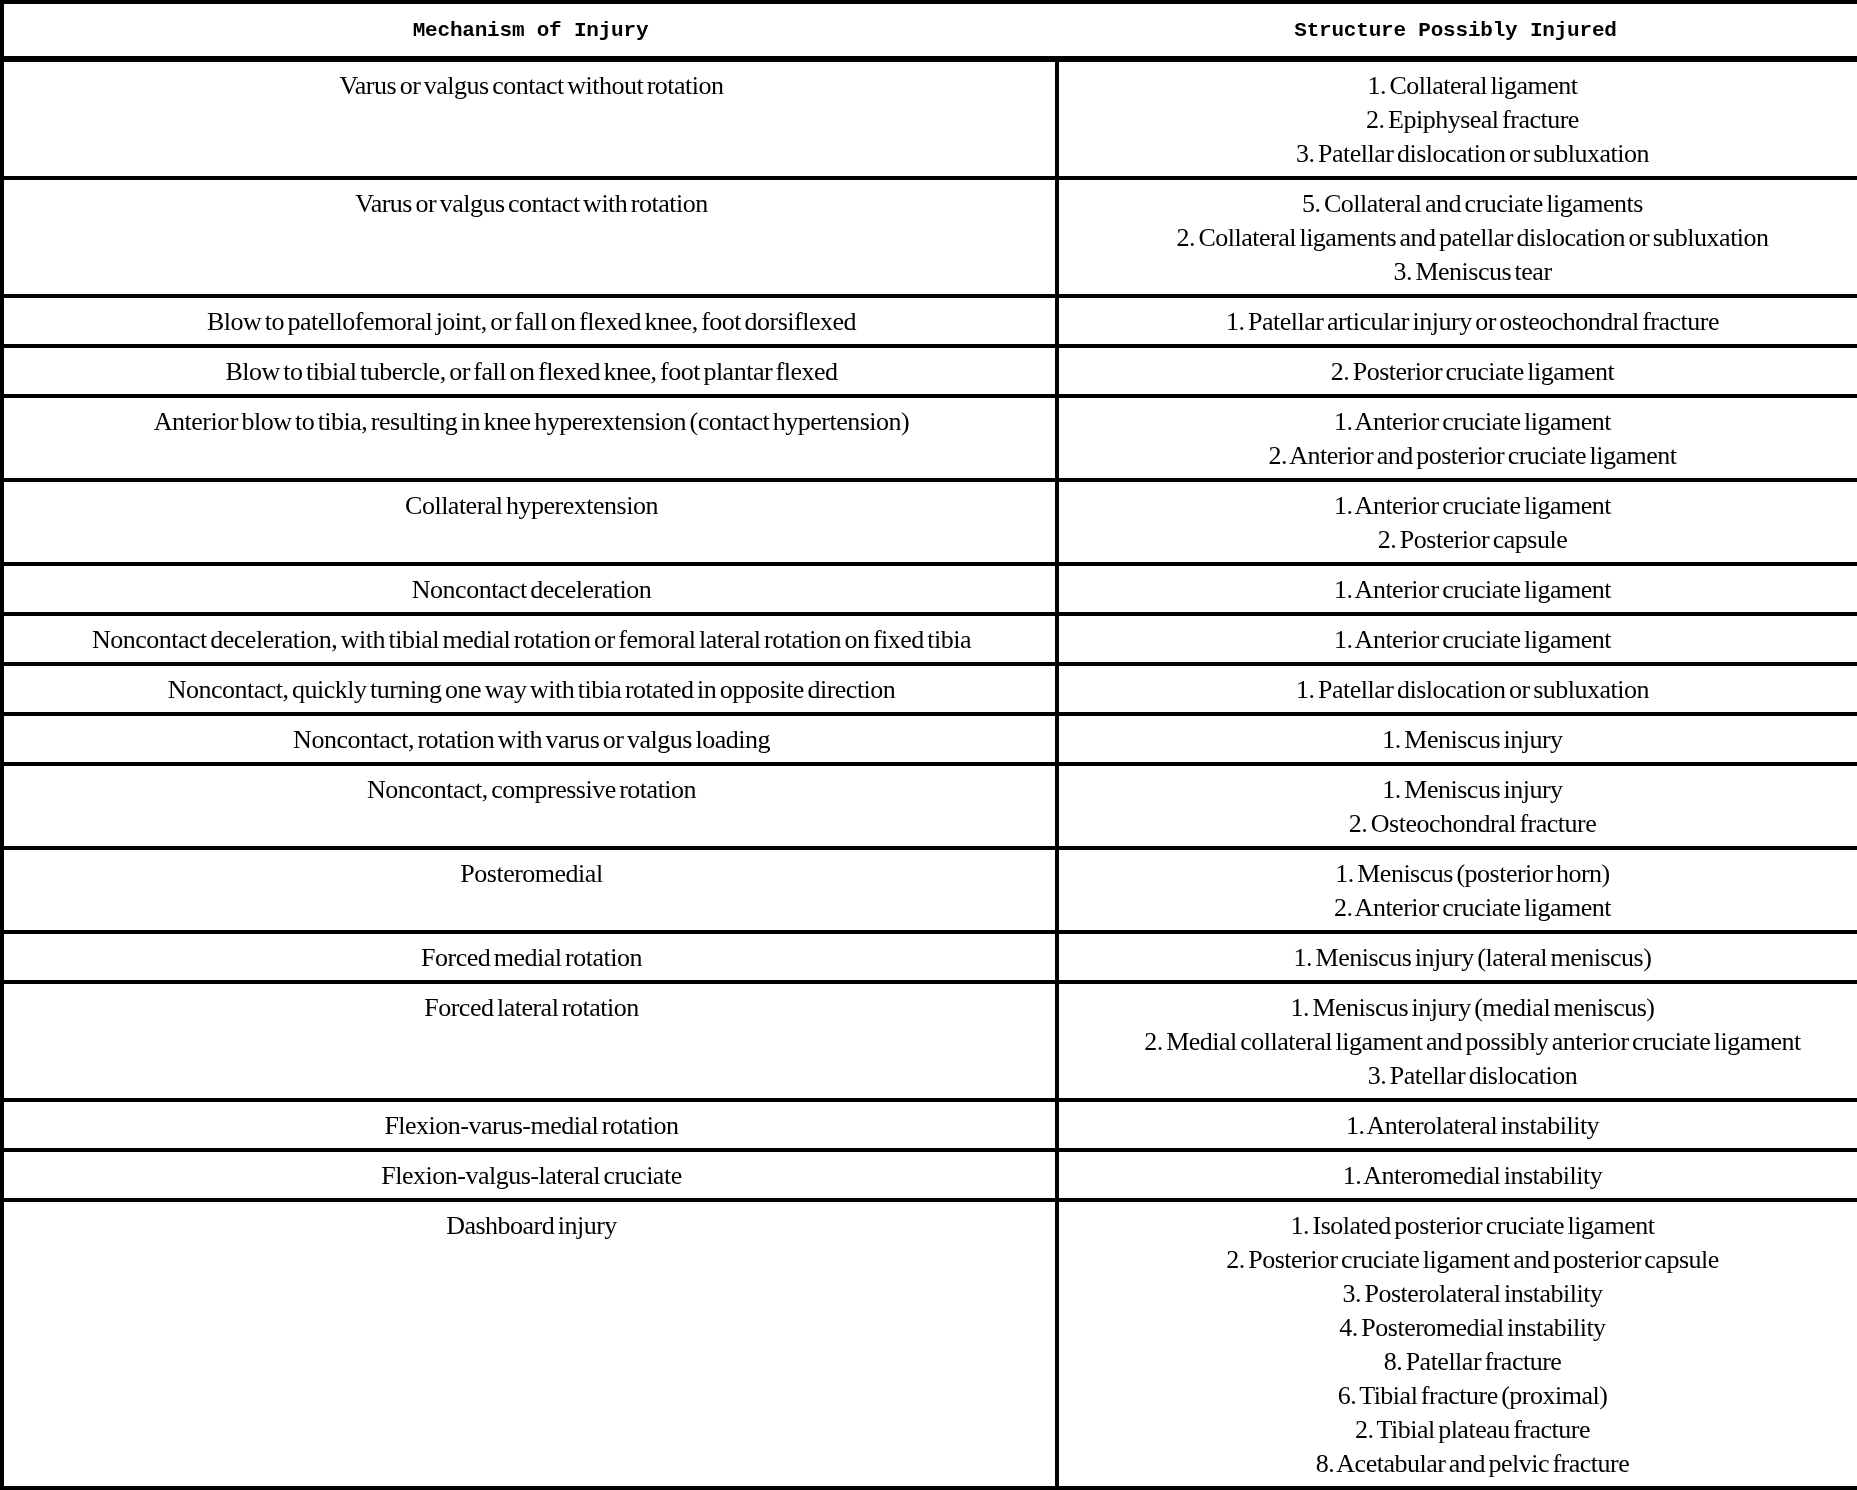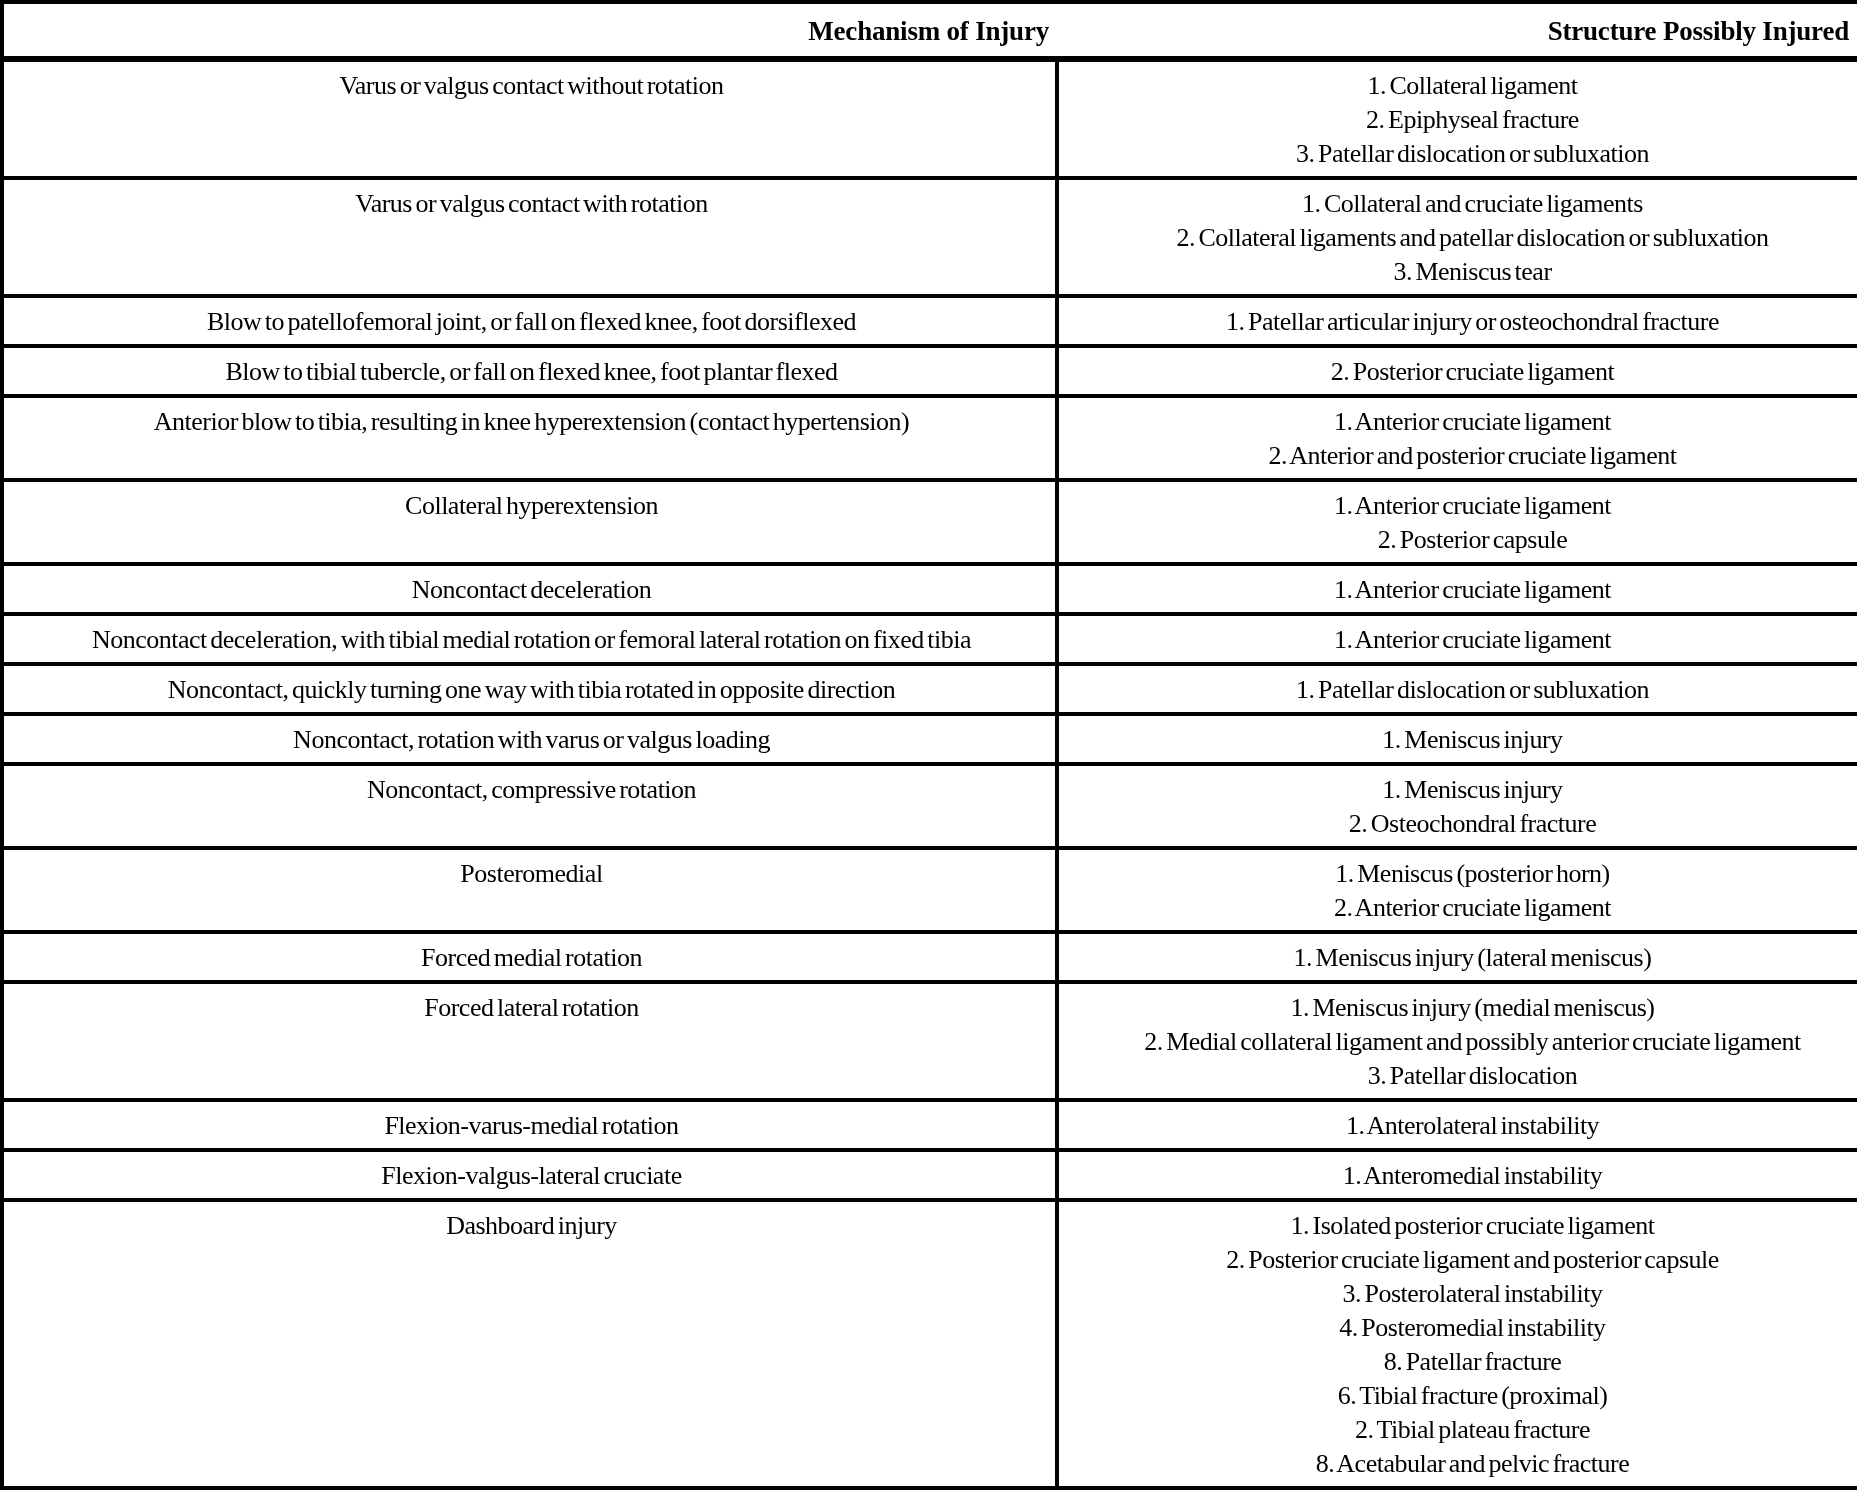--- a/index.html
+++ b/index.html
@@ -19,30 +19,31 @@
     table-layout: fixed;
     border: 4px solid #000000;
     font-family: "Liberation Serif", serif;
     color: #000000;
     background: #ffffff;
   }
   col.col-mechanism { width: 1055px; }
   col.col-structure { width: 802px; }
 
   th {
-    text-align: right;
+    text-align: center;
     vertical-align: middle;
-    font-size: 27px;
+    font-size: 21px;
     font-weight: bold;
     line-height: 34px;
     padding: 10px 8px 8px 8px;
     border-bottom: 6px solid #000000;
     letter-spacing: -0.2px;
     white-space: nowrap;
     overflow: hidden;
+    font-family: Liberation Mono, monospace;
   }
   th.th-mechanism { padding-left: 8px; }
   th.th-structure { padding-left: 5px; }
 
   td {
     vertical-align: top;
     border-top: 4px solid #000000;
     font-size: 26px;
     line-height: 34px;
     letter-spacing: -0.5px;
@@ -90,21 +91,21 @@
             <div class="structure-item">1. Collateral ligament</div>
             <div class="structure-item">2. Epiphyseal fracture</div>
             <div class="structure-item">3. Patellar dislocation or subluxation</div>
           </td>
   </tr>
         <tr>
     <td class="mechanism-cell">
       <div class="cell-text">Varus or valgus contact with rotation</div>
     </td>
     <td class="structures-cell">
-            <div class="structure-item">1. Collateral and cruciate ligaments</div>
+            <div class="structure-item">5. Collateral and cruciate ligaments</div>
             <div class="structure-item">2. Collateral ligaments and patellar dislocation or subluxation</div>
             <div class="structure-item">3. Meniscus tear</div>
           </td>
   </tr>
         <tr>
     <td class="mechanism-cell">
       <div class="cell-text">Blow to patellofemoral joint, or fall on flexed knee, foot dorsiflexed</div>
     </td>
     <td class="structures-cell">
             <div class="structure-item">1. Patellar articular injury or osteochondral fracture</div>

